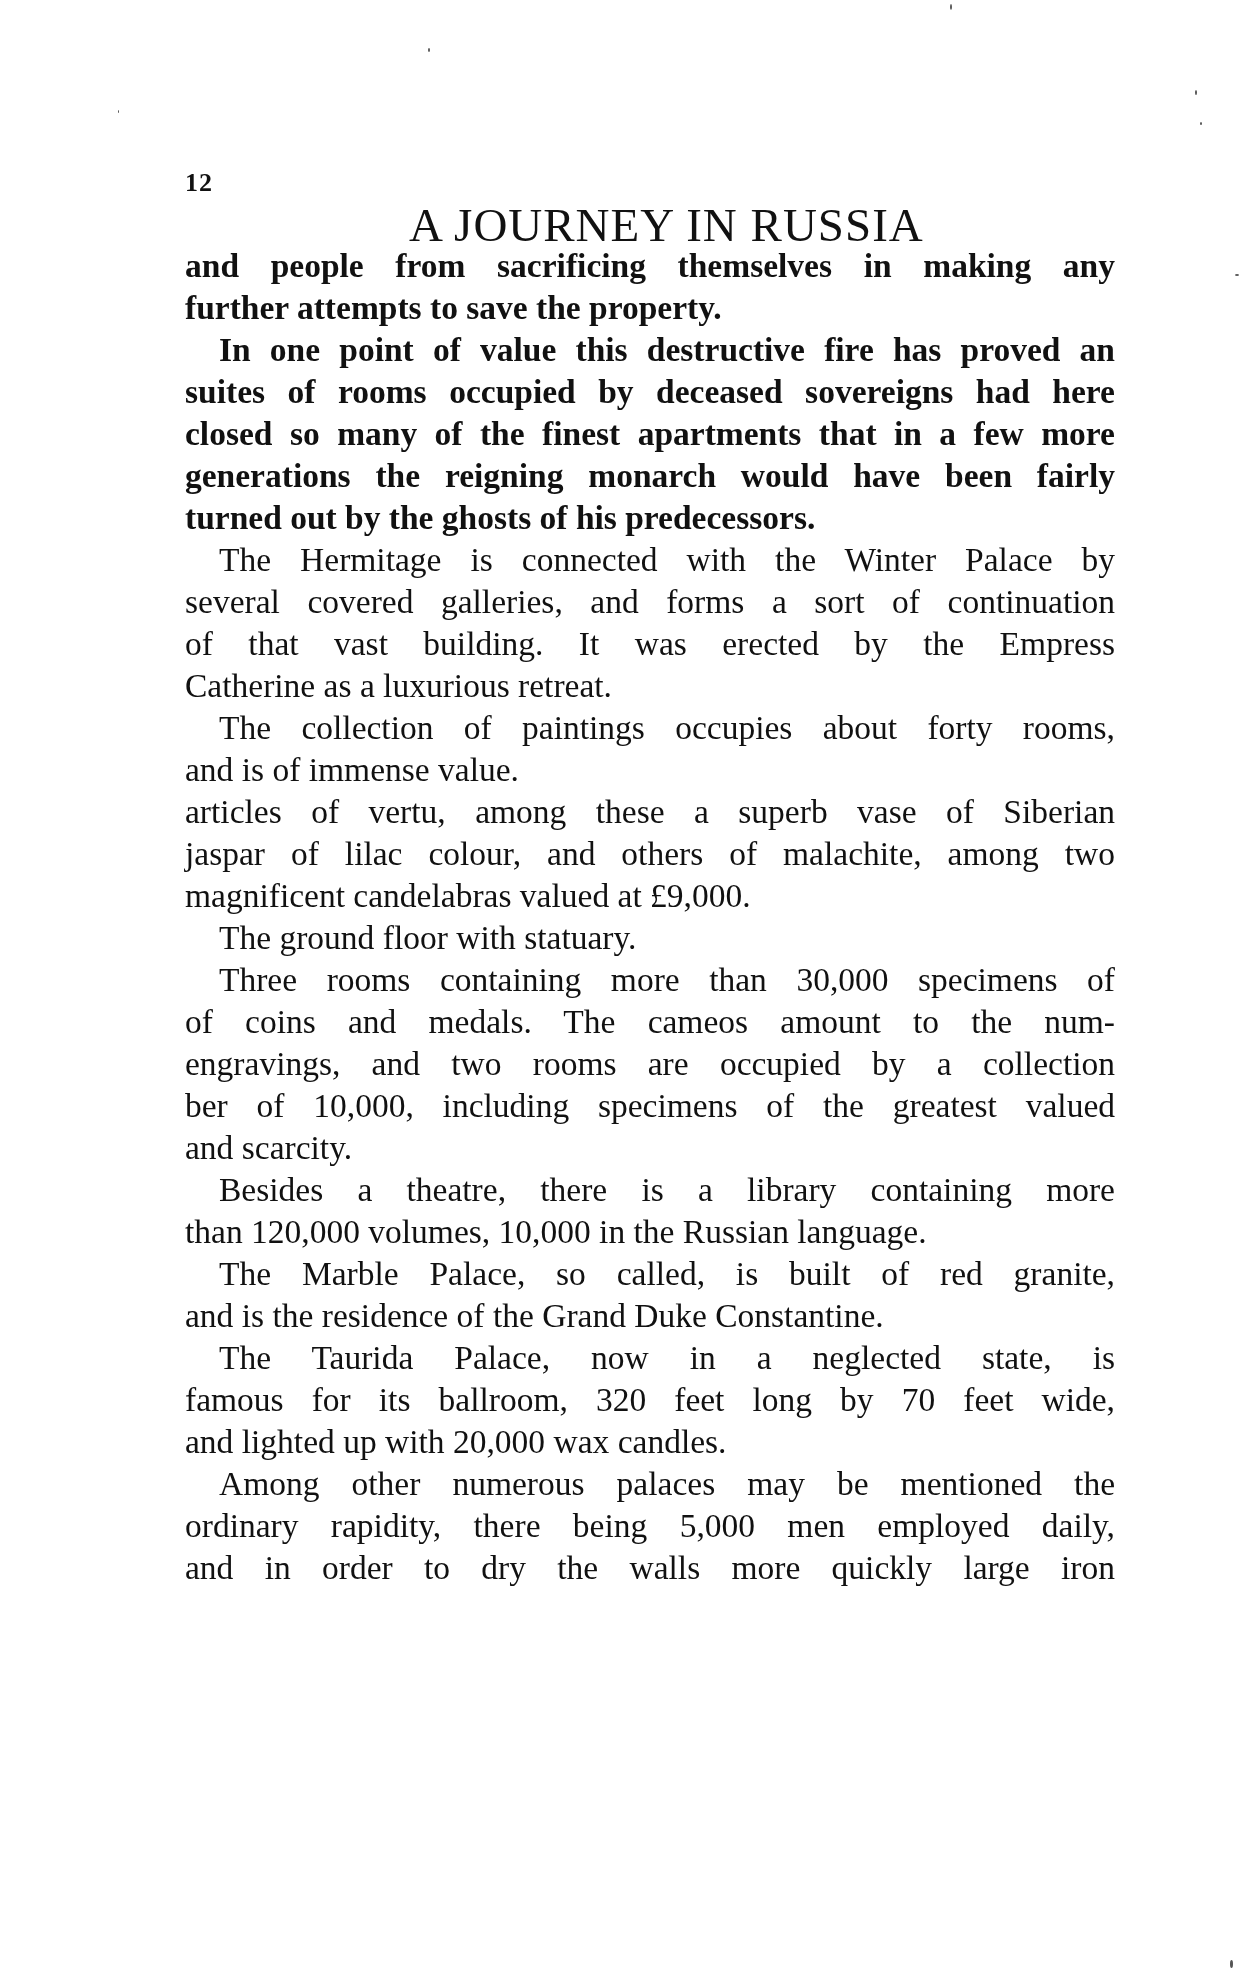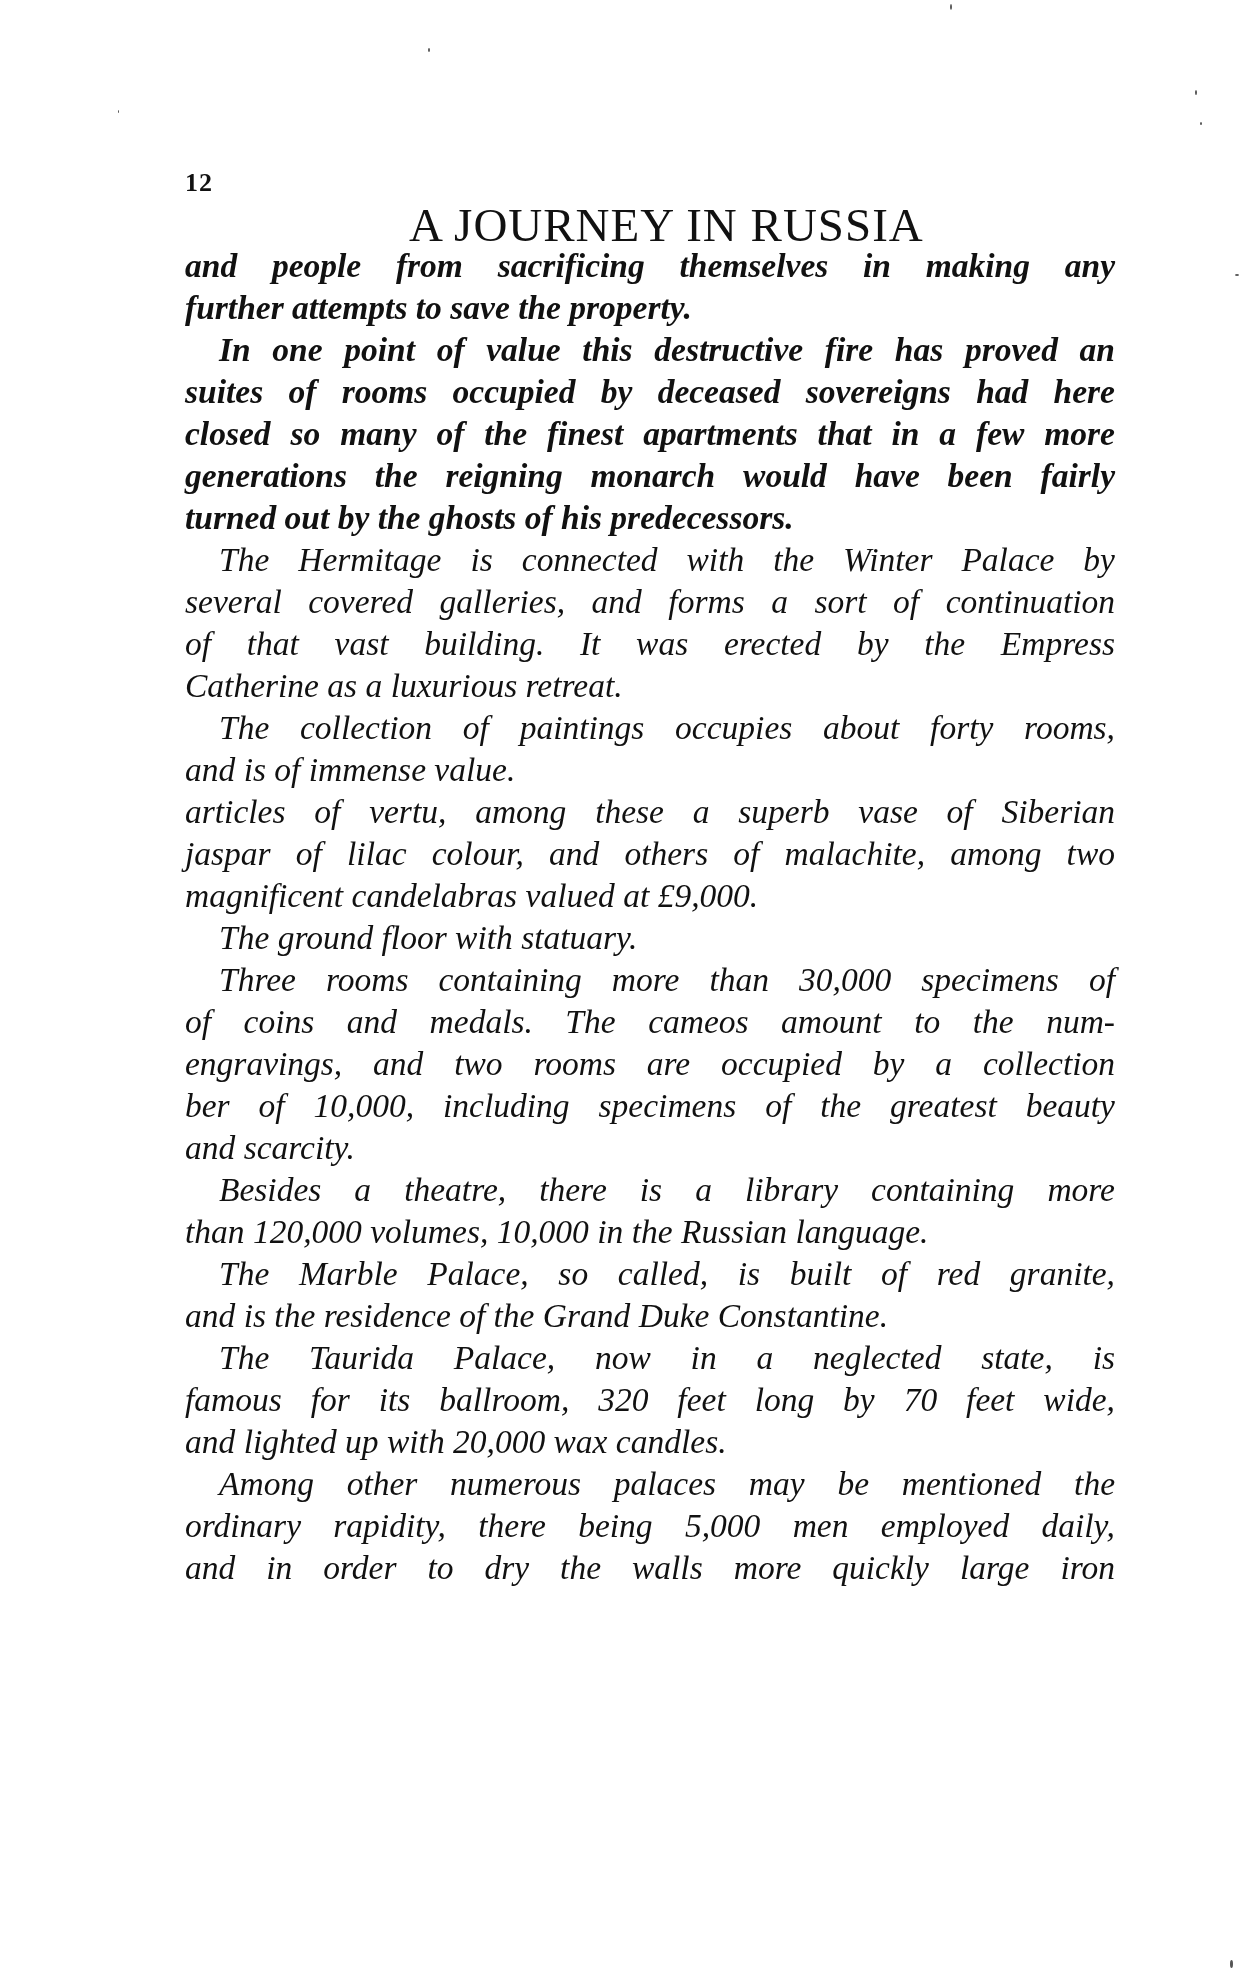--- a/index.html
+++ b/index.html
@@ -54,21 +54,20 @@
       text-align: justify;
       text-align-last: left;
     }
     .line {
       display: block;
       height: 42px;
       white-space: nowrap;
       text-align: justify;
       text-align-last: justify;
       overflow: visible;
-      font-style: italic;
     }
     .line.last {
       text-align-last: left;
     }
     .line.indent {
       padding-left: 34px;
     }
     .line.bold {
       font-weight: bold;
     }
@@ -116,21 +115,21 @@
         <span class="line">jaspar of lilac colour, and others of malachite, among two</span>
         <span class="line last">magnificent candelabras valued at £9,000.</span>
       </div>
       <div>
         <span class="line indent last">The ground floor with statuary.</span>
       </div>
       <div>
         <span class="line indent">Three rooms containing more than 30,000 specimens of</span>
         <span class="line">of coins and medals.  The cameos amount to the num-</span>
         <span class="line">engravings, and two rooms are occupied by a collection</span>
-        <span class="line">ber of 10,000, including specimens of the greatest beauty</span>
+        <span class="line">ber of 10,000, including specimens of the greatest valued</span>
         <span class="line last">and scarcity.</span>
       </div>
       <div>
         <span class="line indent">Besides a theatre, there is a library containing more</span>
         <span class="line last">than 120,000 volumes, 10,000 in the Russian language.</span>
       </div>
       <div>
         <span class="line indent">The Marble Palace, so called, is built of red granite,</span>
         <span class="line last">and is the residence of the Grand Duke Constantine.</span>
       </div>

